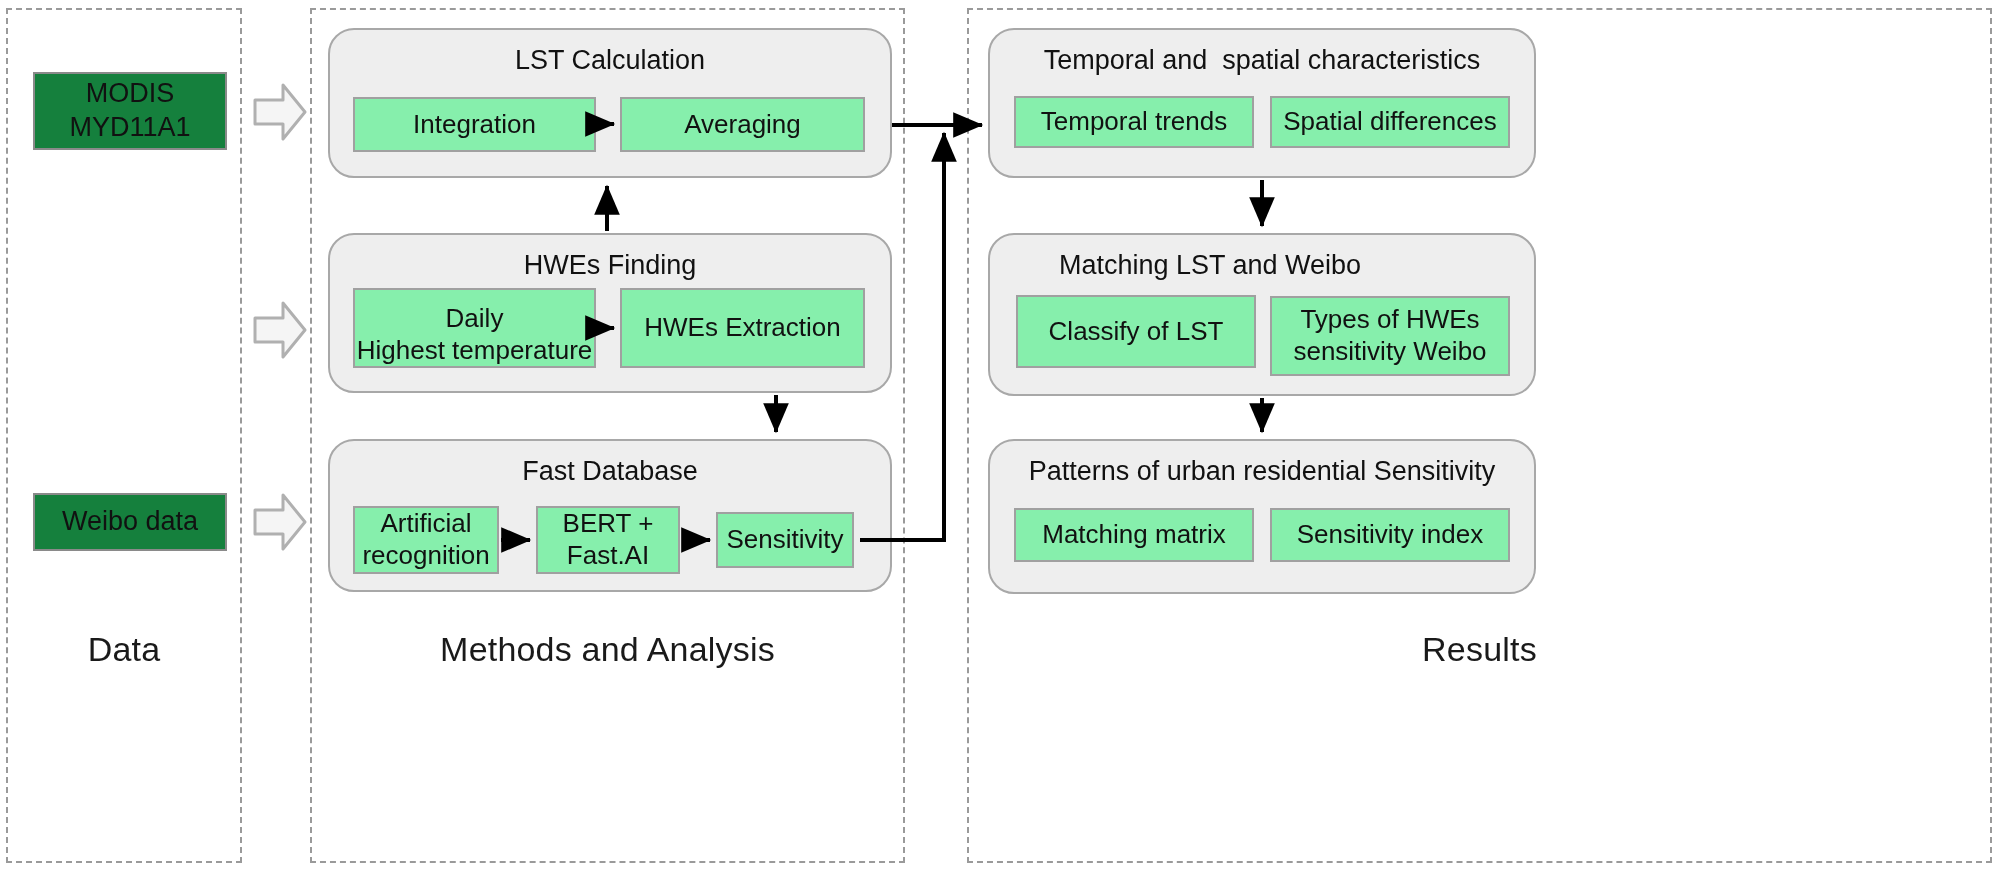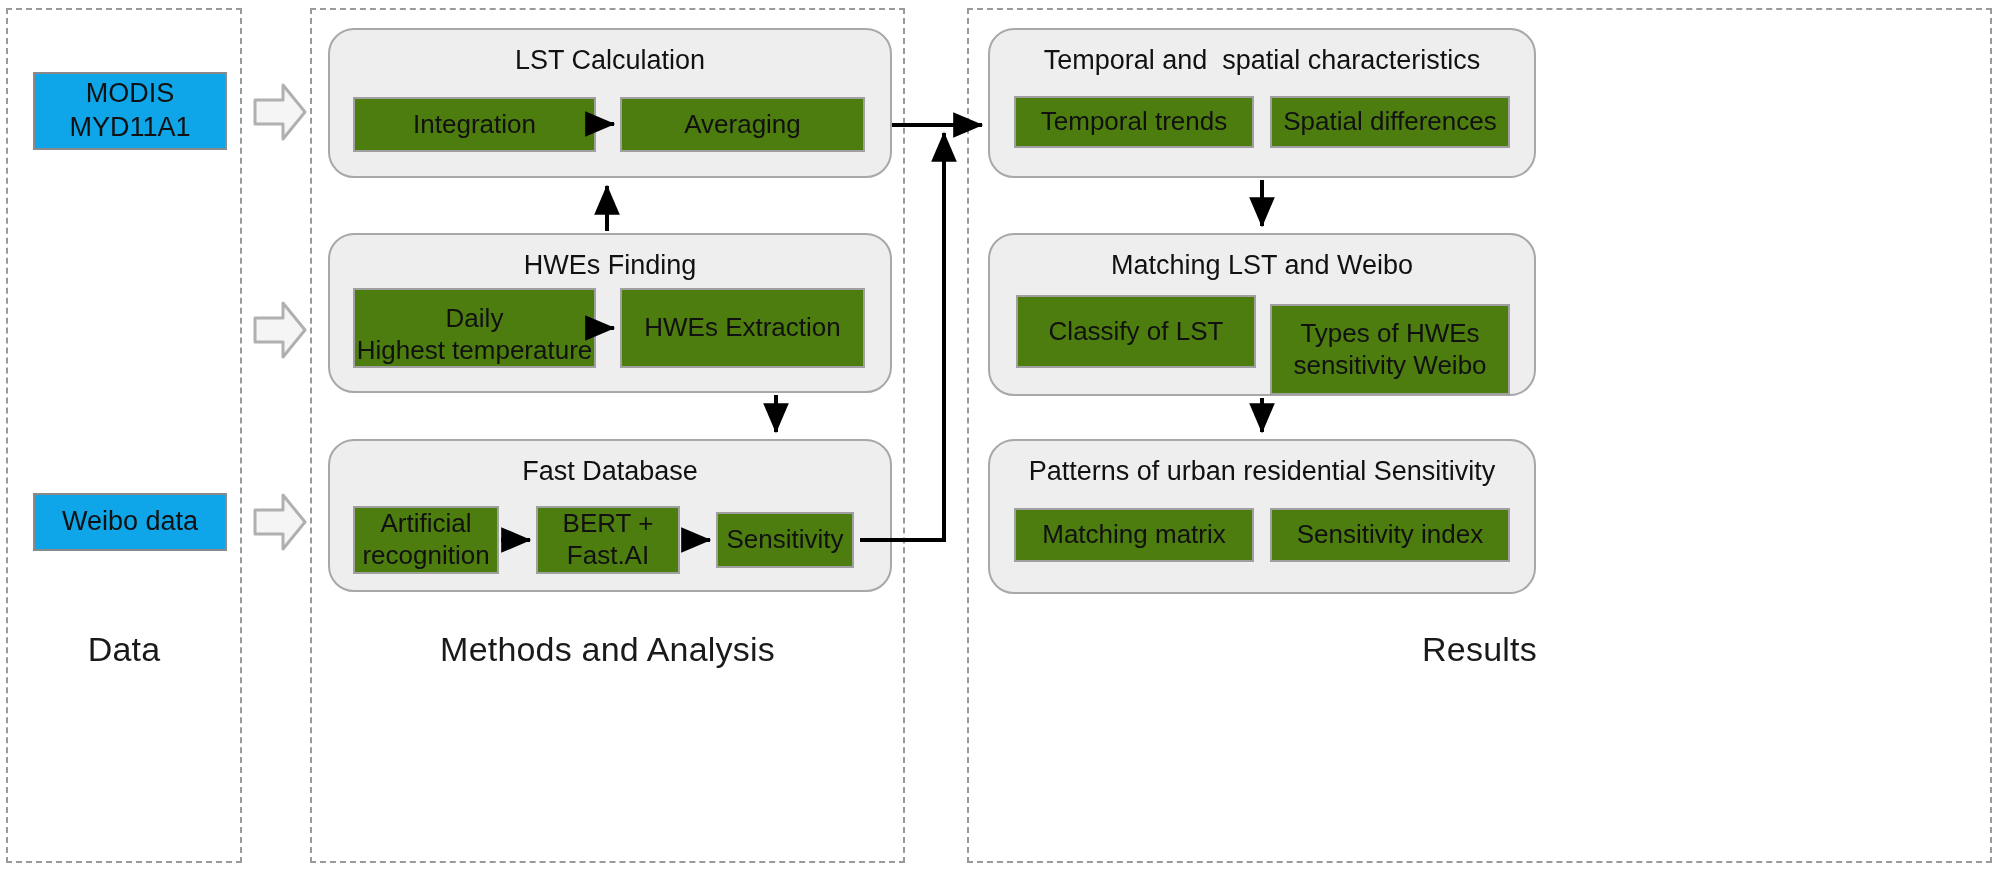--- a/index.html
+++ b/index.html
@@ -23,21 +23,21 @@
     text-align: center;
     font-size: 34px;
     color: #1a1a1a;
     letter-spacing: .2px;
     white-space: nowrap;
   }
 
   
   .data-box {
     position: absolute;
-    background: #0ea5e9;
+    background: #15803d;
     border: 2px solid #8a8a8a;
     display: flex;
     align-items: center;
     justify-content: center;
     text-align: center;
     font-size: 27px;
     line-height: 1.25;
     color: #111;
   }
 
@@ -54,21 +54,21 @@
   .panel-title {
     position: absolute;
     left: 0; right: 0;
     text-align: center;
     font-size: 27px;
     color: #111;
     white-space: nowrap;
   }
   .sub-box {
     position: absolute;
-    background: #4d7c0f;
+    background: #86efac;
     border: 2px solid #a0a0a0;
     display: flex;
     align-items: center;
     justify-content: center;
     text-align: center;
     font-size: 26px;
     line-height: 1.22;
     color: #111;
   }
 
@@ -148,25 +148,25 @@
   <div class="panel" style="left:988px; top:28px; width:548px; height:150px;"></div>
   <div class="panel-title" style="left:988px; width:548px; top:45px; white-space:pre;">Temporal and  spatial characteristics</div>
   <div class="sub-box" style="left:1014px; top:96px; width:240px; height:52px;">
     <span style="white-space:pre-line;">Temporal trends</span>
   </div>
   <div class="sub-box" style="left:1270px; top:96px; width:240px; height:52px;">
     <span style="white-space:pre-line;">Spatial differences</span>
   </div>
 
   <div class="panel" style="left: 988px; top: 233px; width: 548px; height: 163px;"></div>
-  <div class="panel-title" style="left: 988px; width: 548px; top: 250px;">Matching LST and Weibo</div>
+  <div class="panel-title" style="left: 936px; width: 548px; top: 250px;">Matching LST and Weibo</div>
   <div class="sub-box" style="left: 1016px; top: 295px; width: 240px; height: 73px;">
     <span style="white-space:pre-line;">Classify of LST</span>
   </div>
-  <div class="sub-box" style="left: 1270px; top: 304px; width: 240px; height: 91px;">
+  <div class="sub-box" style="left: 1270px; top: 296px; width: 240px; height: 80px;">
     <span style="white-space:pre-line;">Types of HWEs
 sensitivity Weibo</span>
   </div>
 
   <div class="panel" style="left: 988px; top: 439px; width: 548px; height: 155px;"></div>
   <div class="panel-title" style="left: 988px; width: 548px; top: 456px;">Patterns of urban residential Sensitivity</div>
   <div class="sub-box" style="left:1014px; top:508px; width:240px; height:54px;">
     <span style="white-space:pre-line;">Matching matrix</span>
   </div>
   <div class="sub-box" style="left:1270px; top:508px; width:240px; height:54px;">

